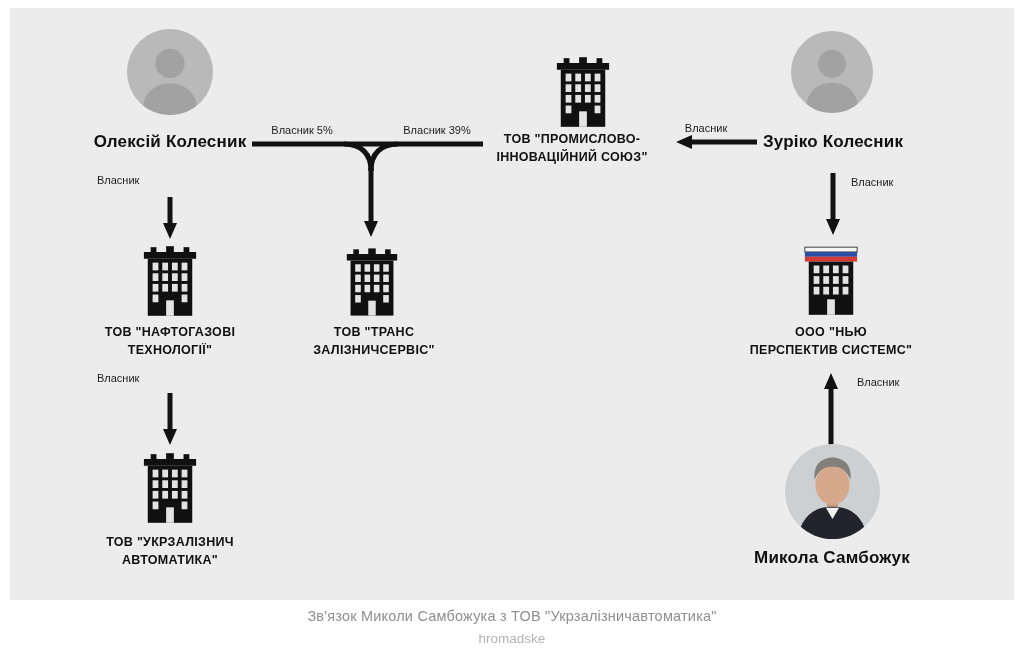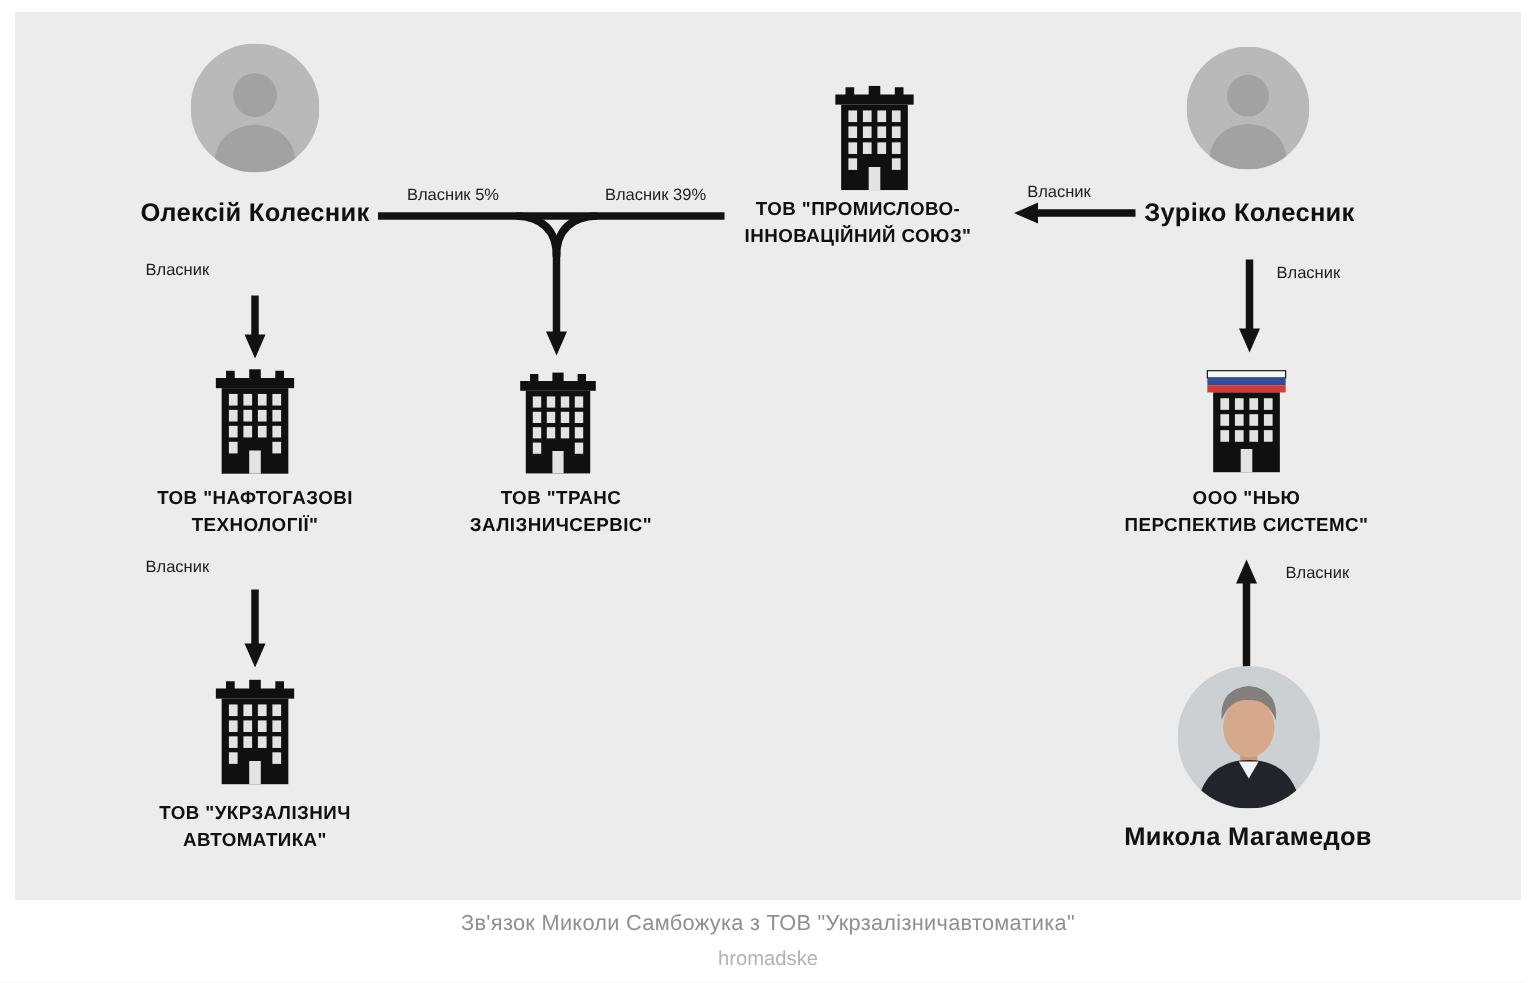--- a/index.html
+++ b/index.html
@@ -180,21 +180,21 @@
       <use href="#avatar"></use>
     </svg>
 </div>
 <div class="person-name" style="left:833px; top:132px;">Зуріко Колесник</div>
 
 <div class="icon-node" style="left:785px; top:444px;">
   <svg width="95" height="95">
       <use href="#photo"></use>
     </svg>
 </div>
-<div class="person-name" style="left:832px; top:548px;">Микола Магамедов</div>
+<div class="person-name" style="left:832px; top:548px;">Микола Самбожук</div>
 
 <div class="icon-node" style="left:554px; top:57px;">
   <svg width="58" height="70">
       <use href="#bldg"></use>
     </svg>
 </div>
 <div class="company-name" style="left:572px; top:130px;">ТОВ "ПРОМИСЛОВО-
 ІННОВАЦІЙНИЙ СОЮЗ"</div>
 
 <div class="icon-node" style="left:141px; top:245px;">

